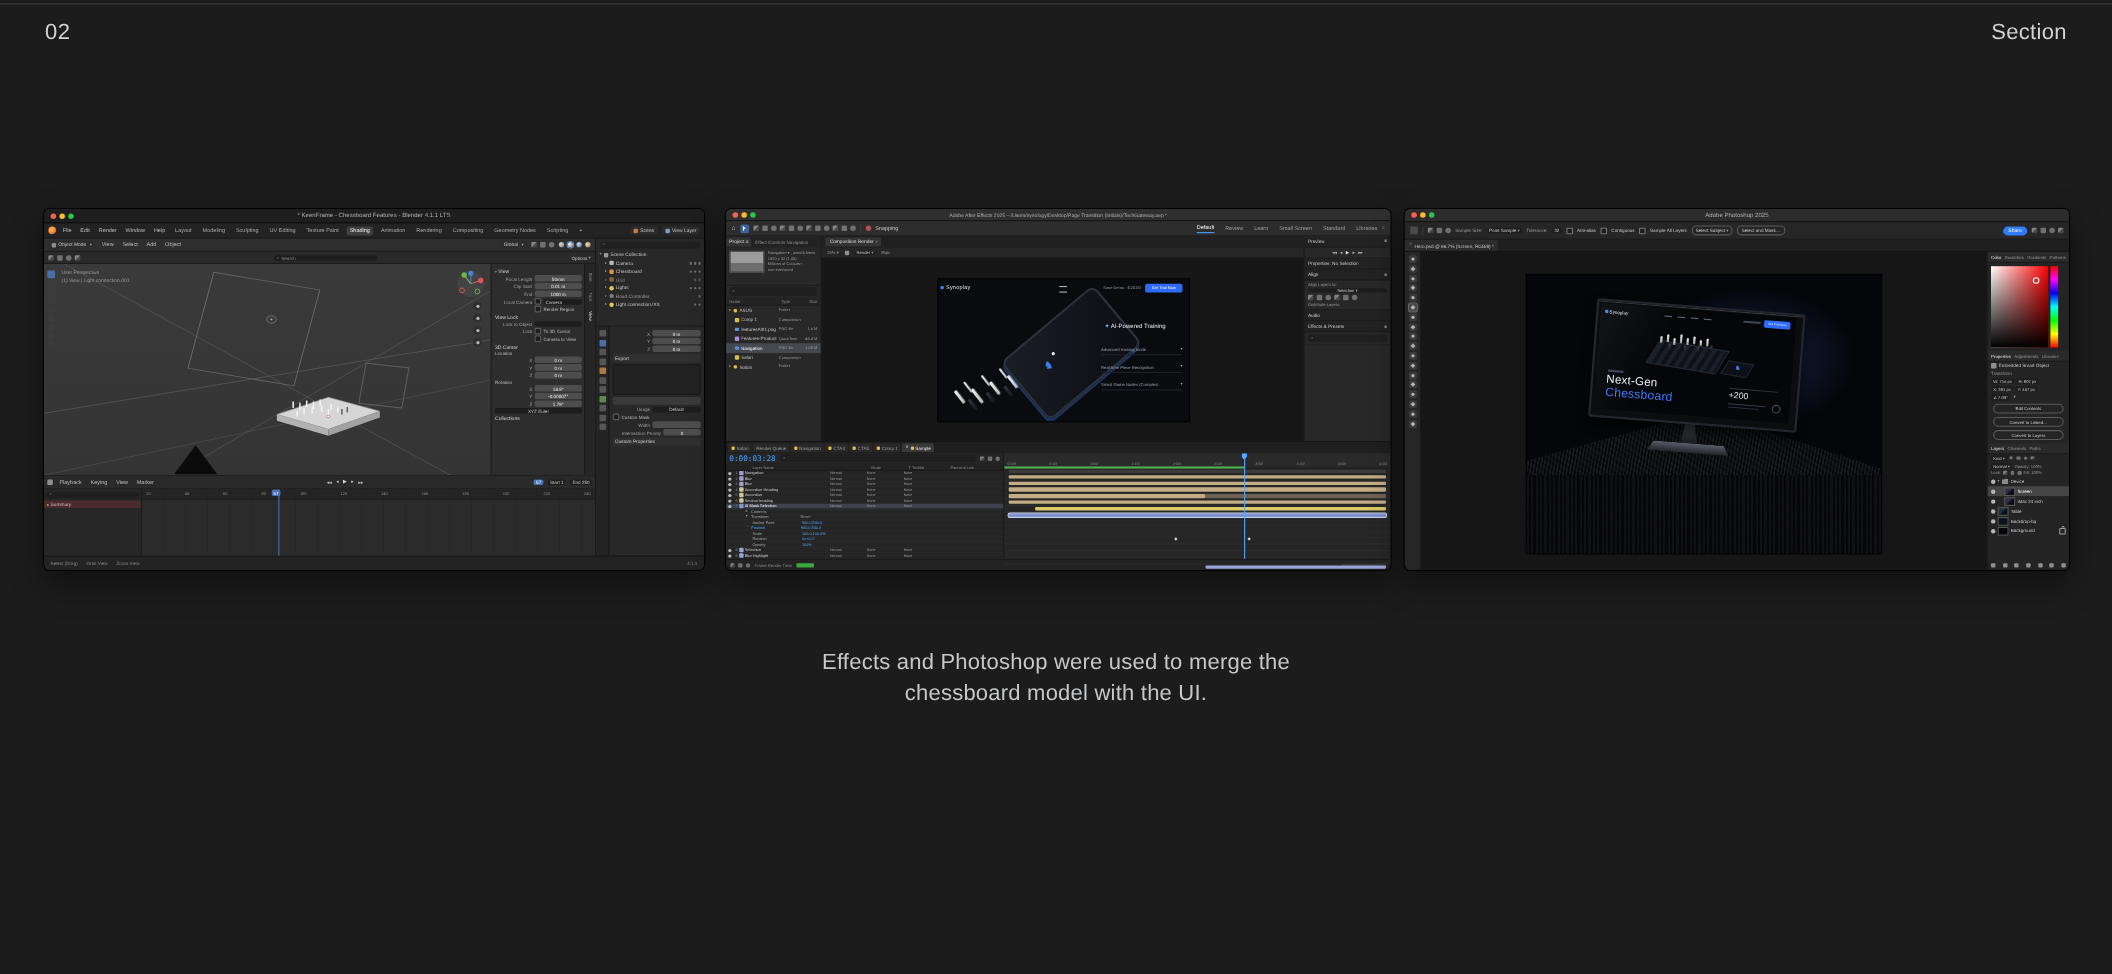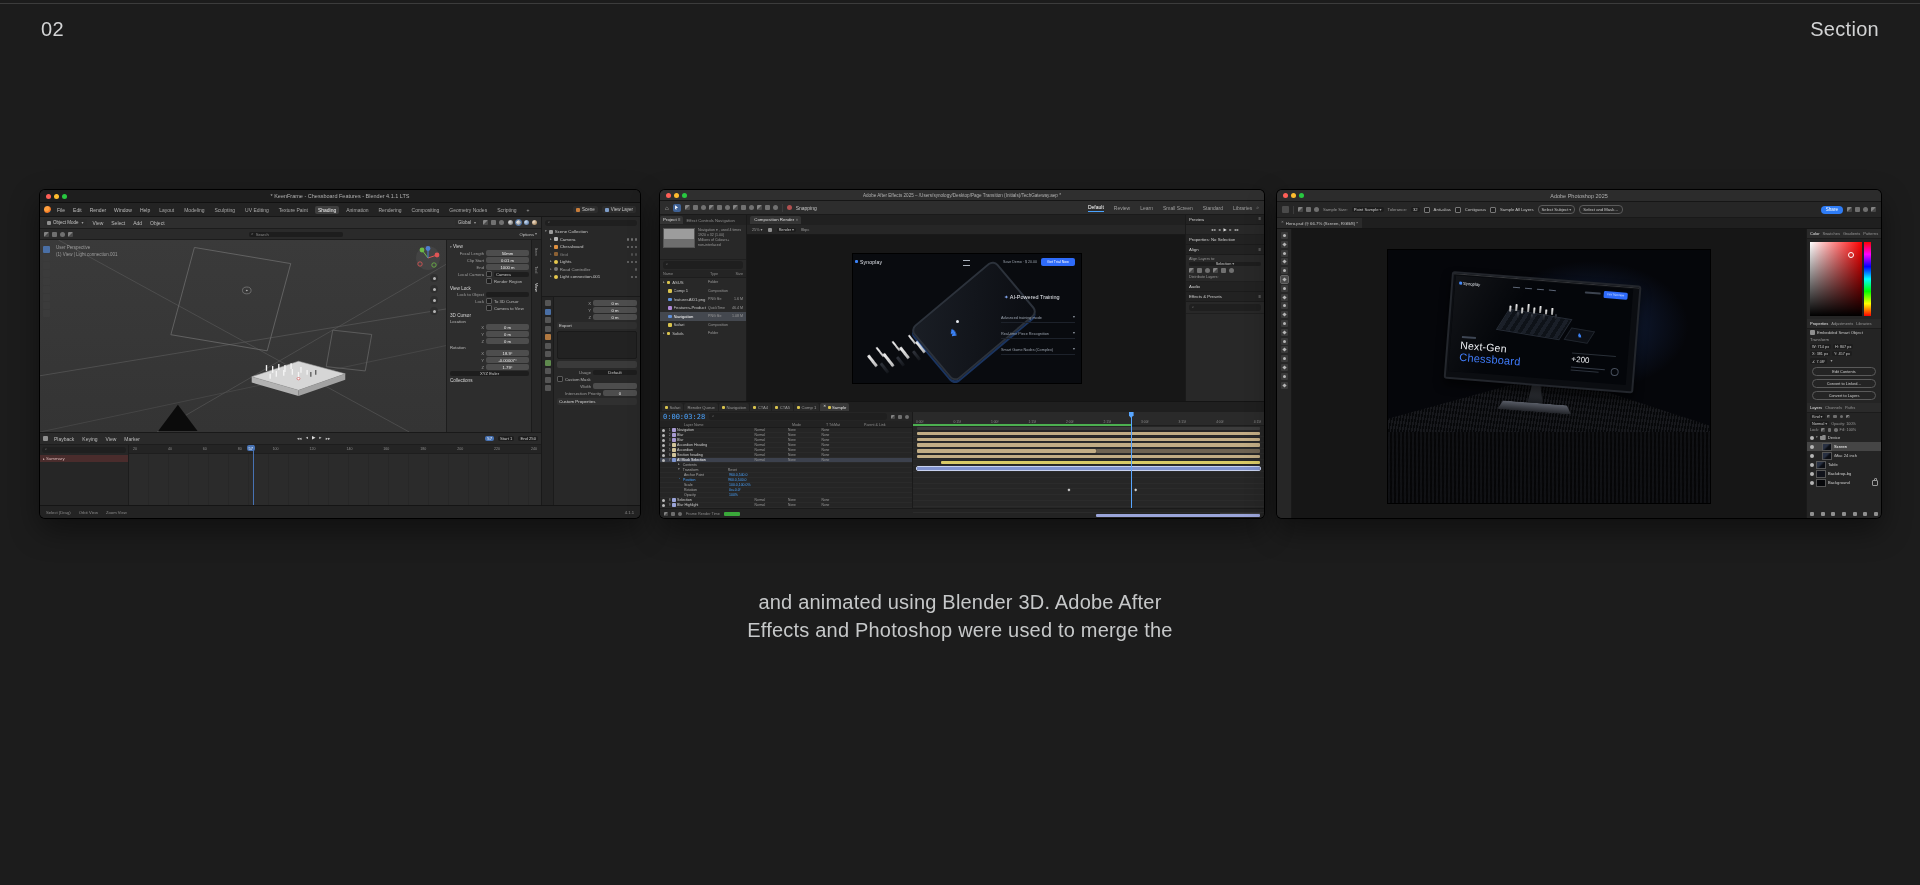--- a/index.html
+++ b/index.html
@@ -1311,15 +1311,15 @@
           <i class="sq" style="width:4px;height:4px"></i>
           <i class="sq" style="width:4px;height:4px"></i>
           <i class="sq" style="width:4px;height:4px"></i>
           <i class="sq" style="width:4px;height:4px"></i>
         </div>
     </div>
   </div>
 </div>
 
 <div class="caption">
-  <div>and animated using Blender 3D. Adobe After</div>
   <div>Effects and Photoshop were used to merge the</div>
+  <div>chessboard model with the UI.</div>
 </div>
 
 </body></html>

